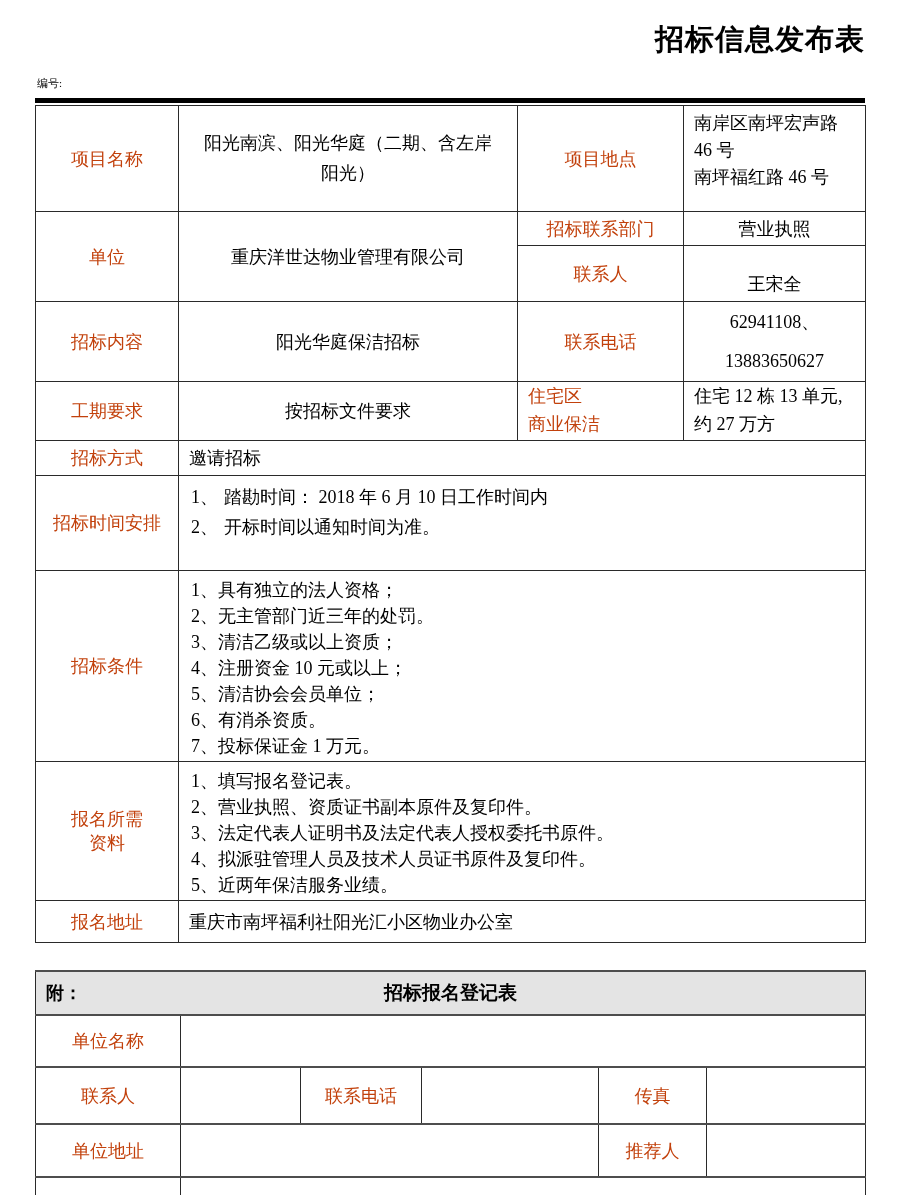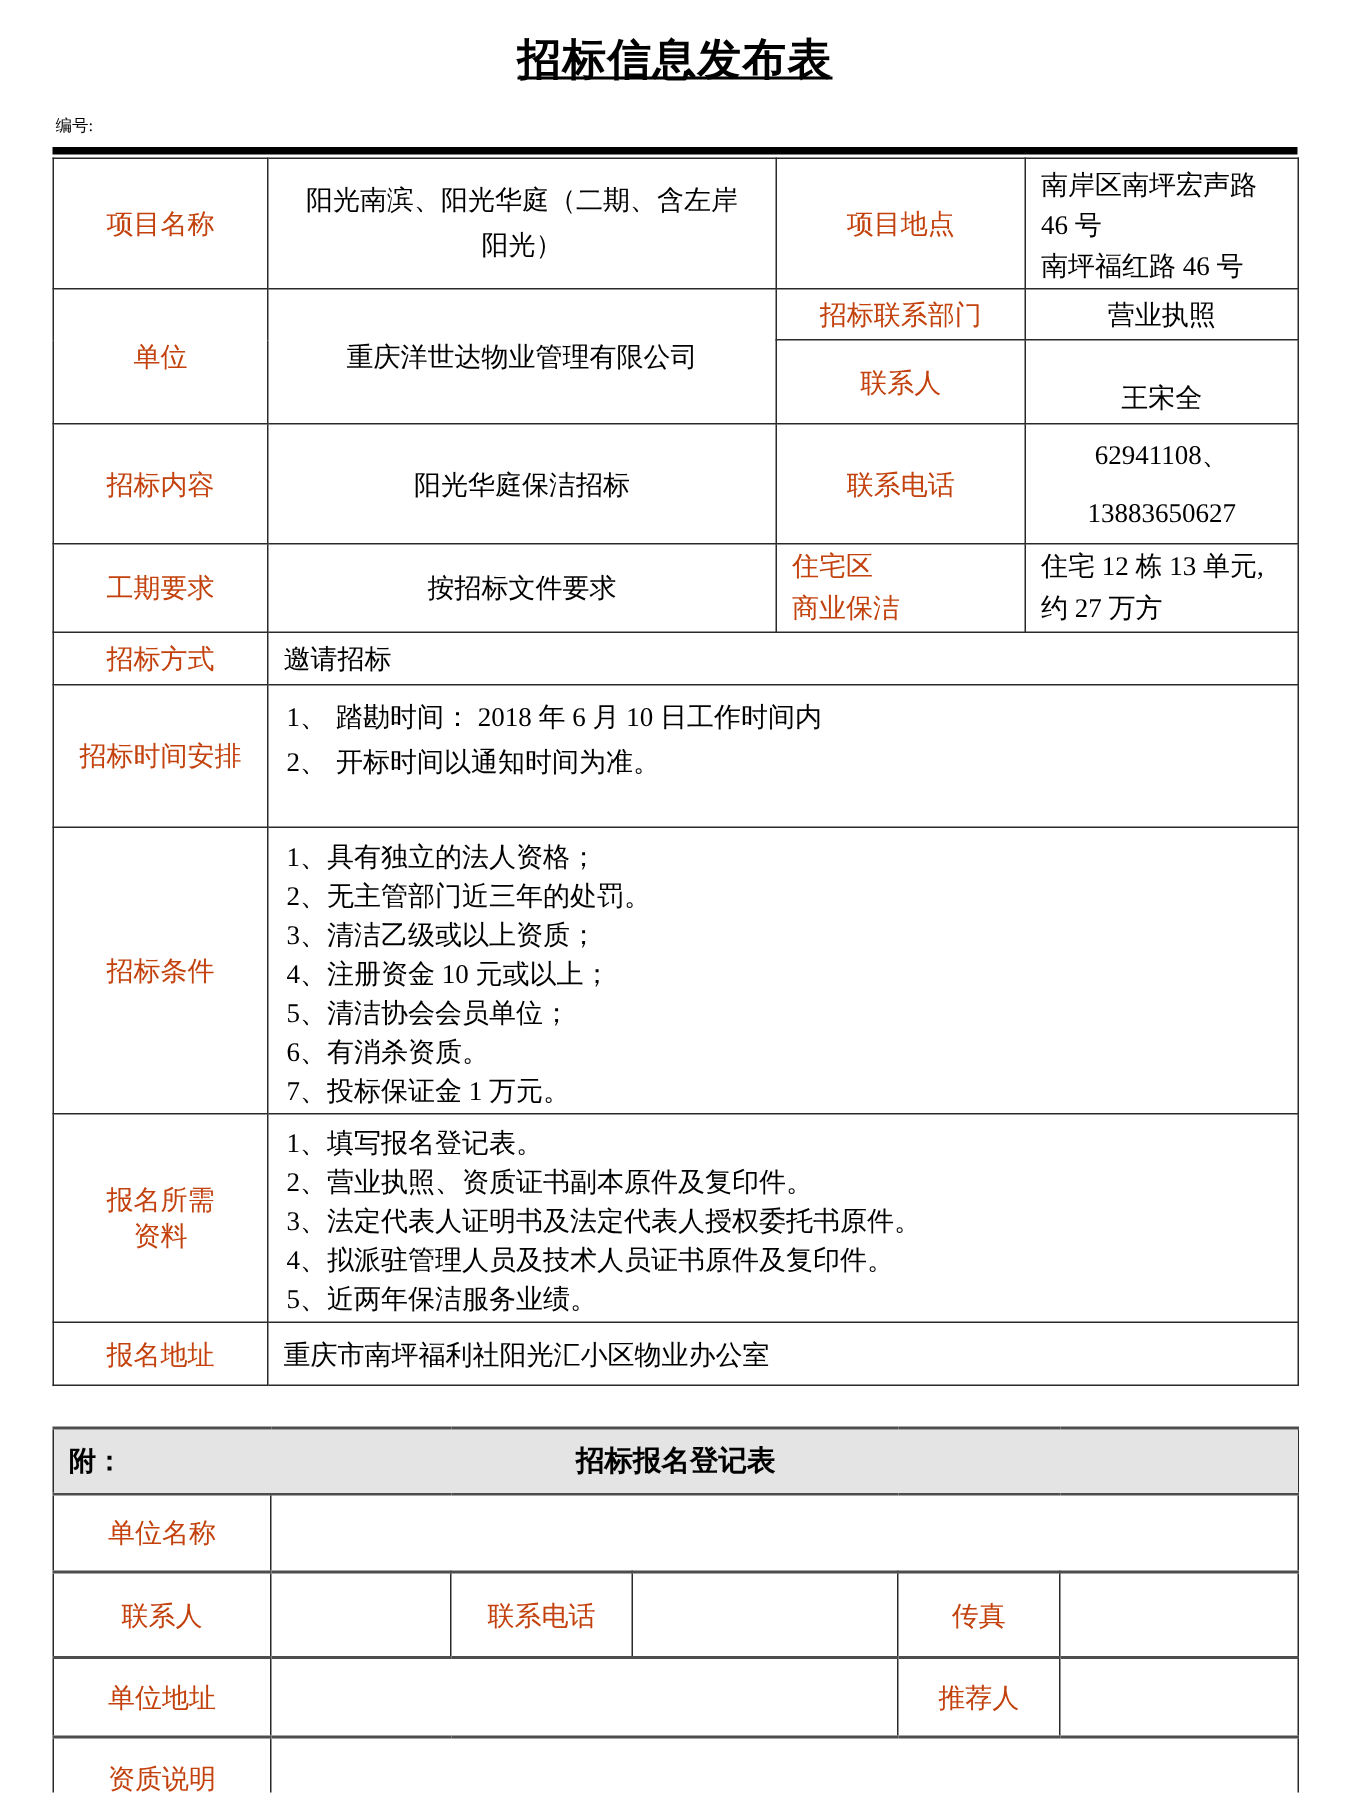--- a/index.html
+++ b/index.html
@@ -7,27 +7,26 @@
     width: 900px; height: 1195px;
     background: #ffffff;
     color: #111;
     font-family: "Liberation Serif", serif;
     overflow: hidden;
   }
   .sheet { padding: 14px 35px 0 35px; box-sizing: border-box; }
 
   .doc-title {
     margin: 6px 0 16px 0;
-    text-align: center;
+    text-align: right;
     font-family: "Liberation Sans", sans-serif;
     font-weight: bold;
     font-size: 29px;
     letter-spacing: 1px;
     color: #000;
-    text-decoration: underline;
   }
   .serial {
     font-size: 11px;
     margin: 0 2px 7px 2px;
     color: #000;
   }
   .heavy-rule {
     height: 5px;
     background: #000;
     margin-bottom: 2px;
@@ -58,21 +57,21 @@
   .r2a td { height: 34px; }
   .r2b td { height: 56px; }
   .r3 td { height: 69px; }
   .r4 td { height: 55px; }
   .r5 td { height: 35px; }
   .r6 td { height: 95px; }
   .r7 td { height: 187px; }
   .r8 td { height: 133px; }
   .r9 td { height: 42px; }
 
-  .loc-cell { line-height: 1.5; padding-top: 4px; padding-bottom: 1px; }
+  .loc-cell { line-height: 1.5; padding-top: 4px; padding-bottom: 20px; }
   .name-cell { line-height: 1.65; }
   .phone-cell { line-height: 2.15; }
   .person-cell { padding-bottom: 5px; }
   .area-lbl { line-height: 1.55; }
   .area-val { line-height: 1.55; }
 
   .list-cell { padding: 6px 10px 2px 12px; vertical-align: top; }
   .li { line-height: 26px; }
   .li-time { line-height: 30px; }
   .li .num, .li-time .num { margin-right: 6px; }

